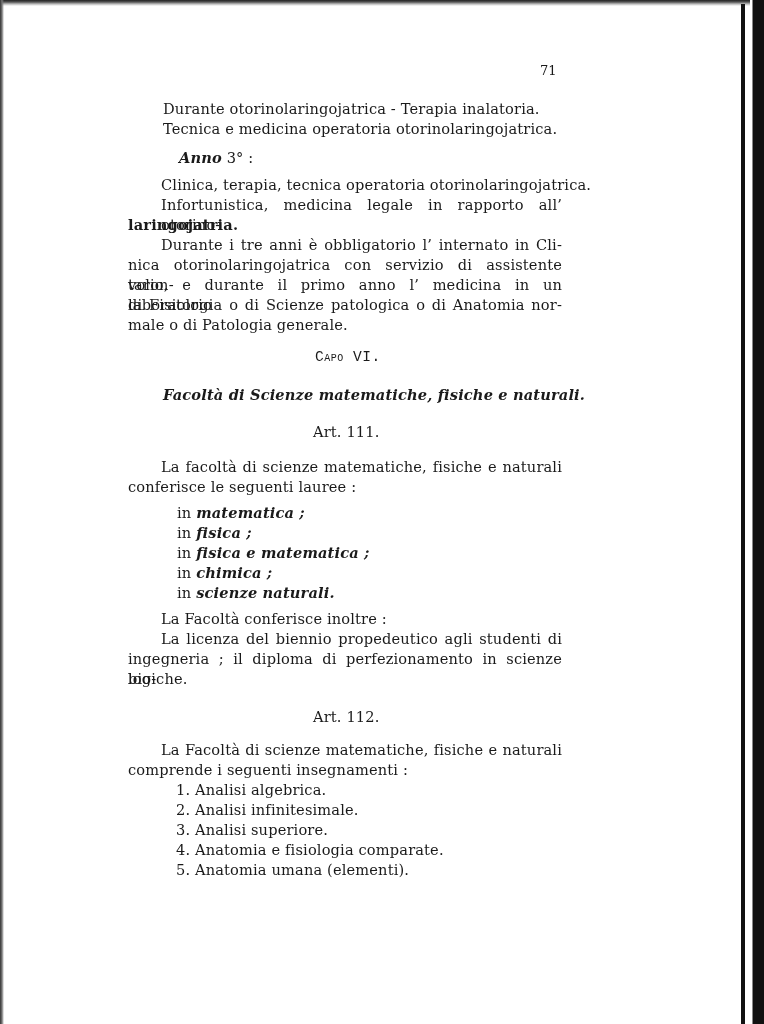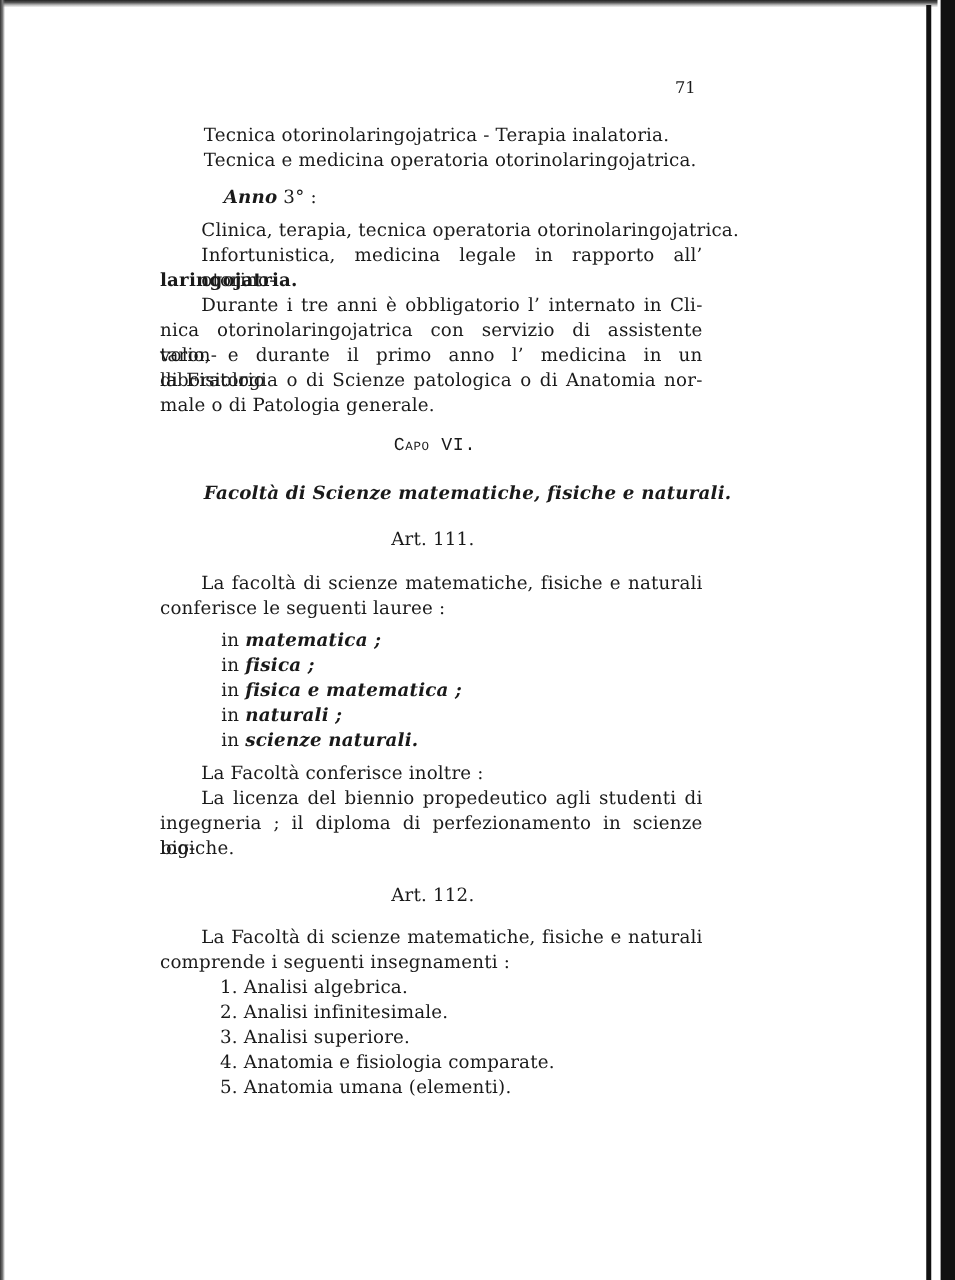--- a/index.html
+++ b/index.html
@@ -64,21 +64,21 @@
 <body>
 
 <div class="scan-top"></div>
 <div class="scan-left"></div>
 <div class="scan-right-thin"></div>
 <div class="scan-right-thick"></div>
 
 <div>
   <div class="page-number">71</div>
 
-  <div class="line" style="left:163px; top:99px;">Tecnica otorinolaringojatrica - Terapia inalatoria.</div>
+  <div class="line" style="left:163px; top:99px;">Durante otorinolaringojatrica - Terapia inalatoria.</div>
   <div class="line" style="left:163px; top:119px;">Tecnica e medicina operatoria otorinolaringojatrica.</div>
 
   <div class="line" style="left:179px; top:148px;">
     <span class="bi">Anno</span>
     <span>3° :</span>
   </div>
 
   <div class="line" style="left:161px; top:175px;">Clinica, terapia, tecnica operatoria otorinolaringojatrica.</div>
   <div class="line just" style="left:161px; top:195px; width:401px;">Infortunistica, medicina legale in rapporto all’ otorino-</div>
   <div class="line" style="left:128px; top:215px;font-weight:bold;">laringojatria.</div>
@@ -104,21 +104,21 @@
   <div class="line" style="left:177px; top:523px;">
     <span>in</span>
     <span class="bi">fisica ;</span>
   </div>
   <div class="line" style="left:177px; top:543px;">
     <span>in</span>
     <span class="bi">fisica e matematica ;</span>
   </div>
   <div class="line" style="left:177px; top:563px;">
     <span>in</span>
-    <span class="bi">naturali ;</span>
+    <span class="bi">chimica ;</span>
   </div>
   <div class="line" style="left:177px; top:583px;">
     <span>in</span>
     <span class="bi">scienze naturali.</span>
   </div>
 
   <div class="line" style="left:161px; top:609px;">La Facoltà conferisce inoltre :</div>
   <div class="line just" style="left:161px; top:629px; width:401px;">La licenza del biennio propedeutico agli studenti di</div>
   <div class="line just" style="left:128px; top:649px; width:434px;">ingegneria ; il diploma di perfezionamento in scienze bio-</div>
   <div class="line" style="left:128px; top:669px;">logiche.</div>

